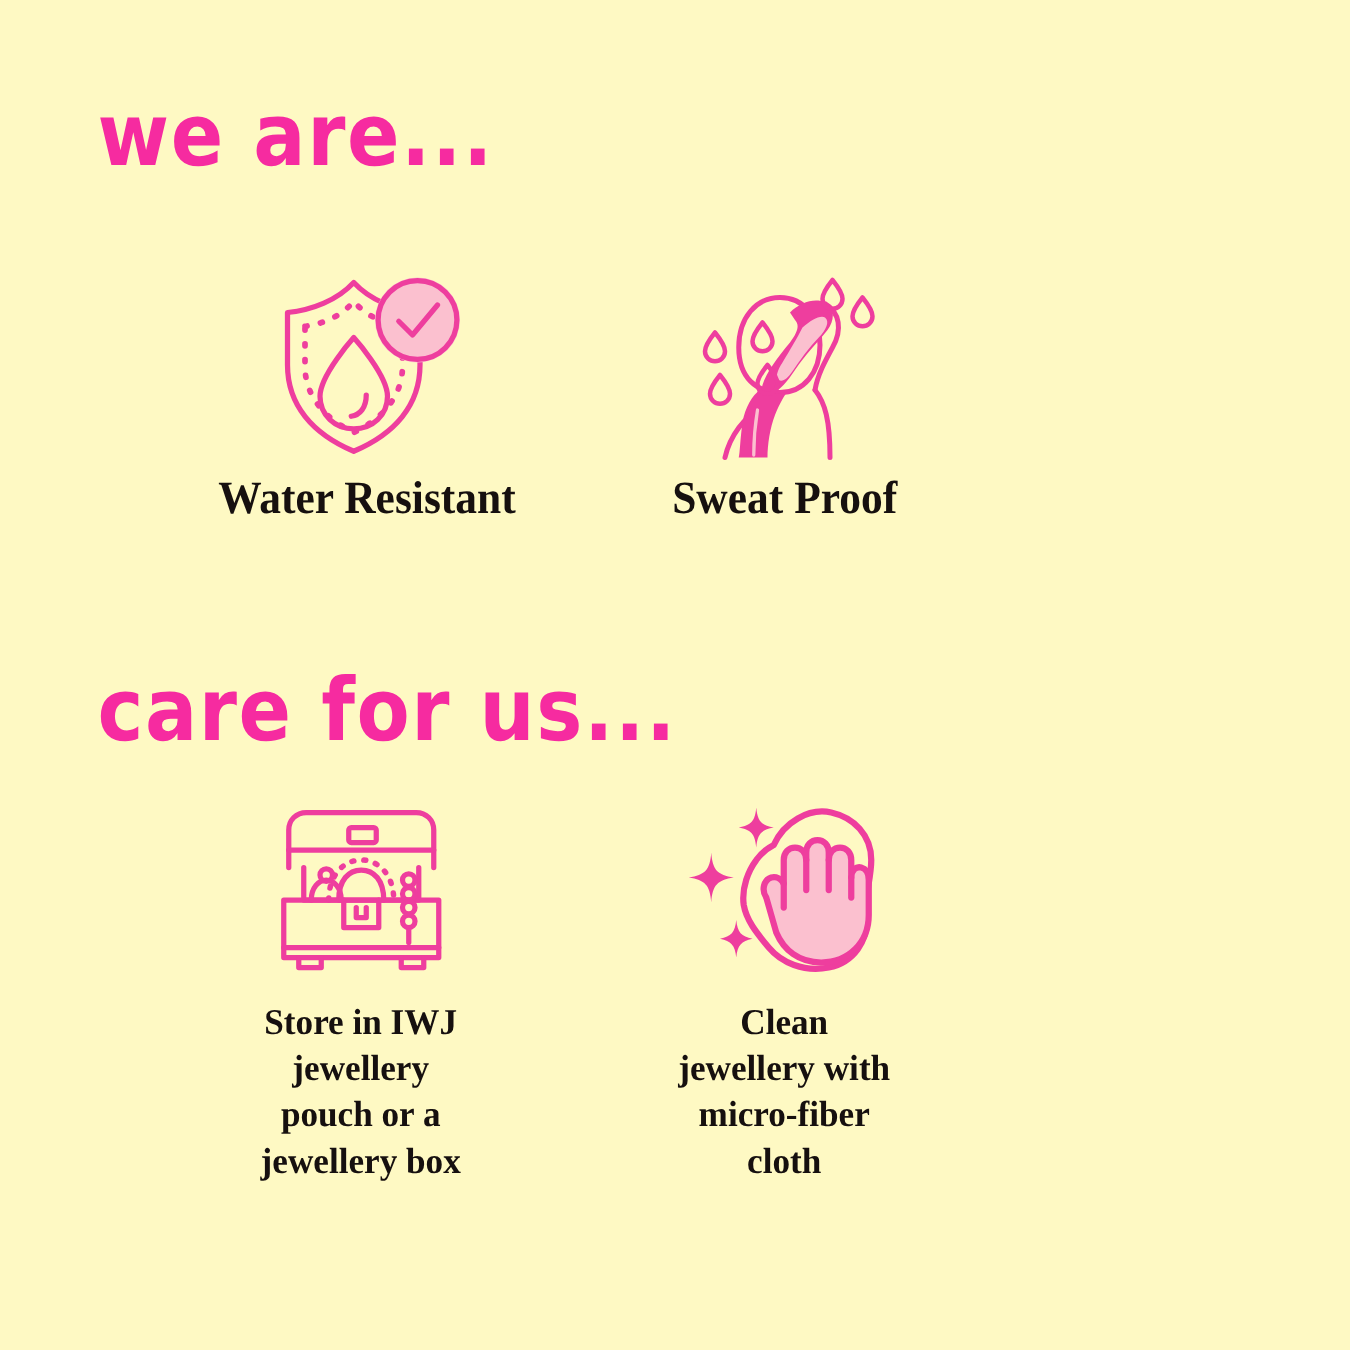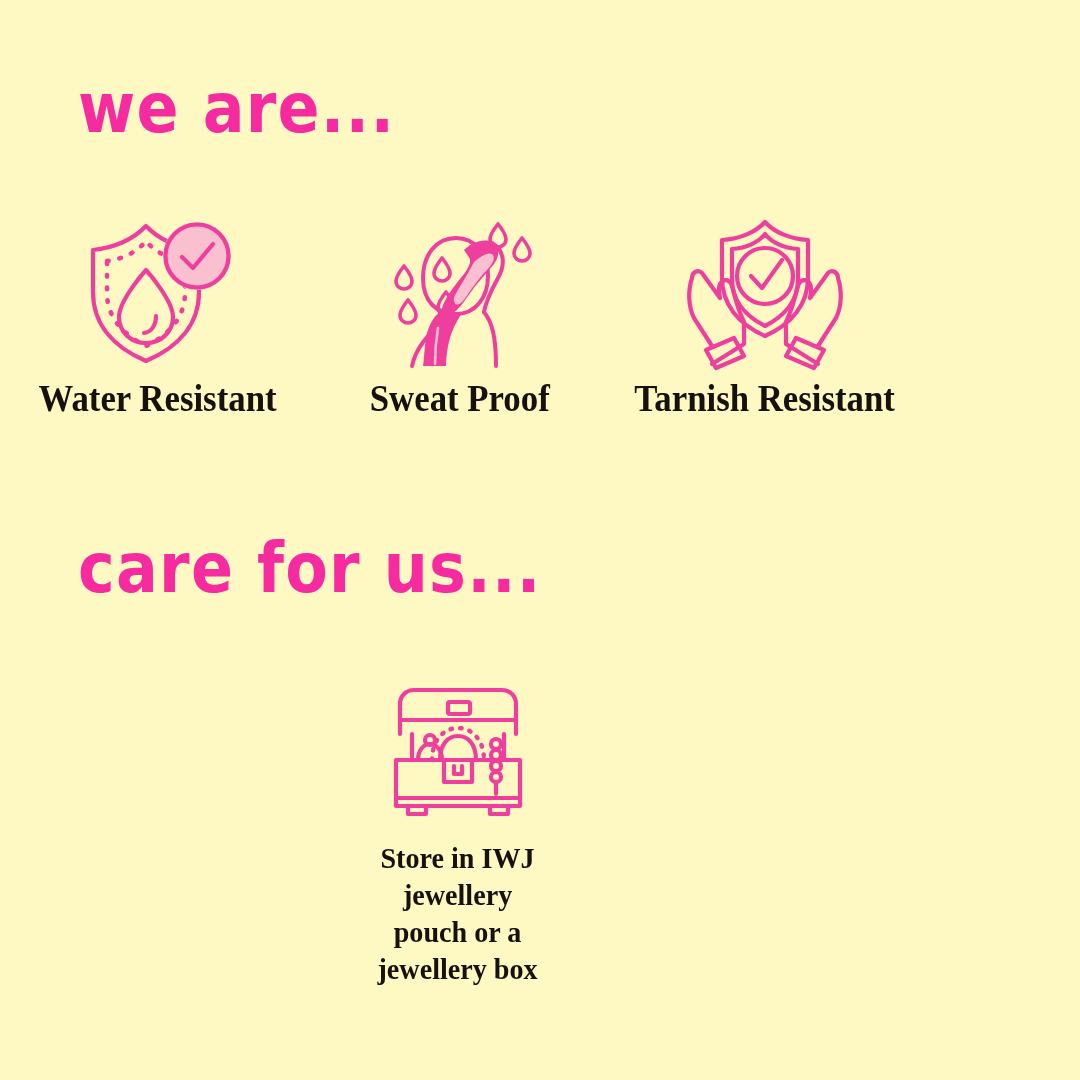--- a/index.html
+++ b/index.html
@@ -44,21 +44,21 @@
   .section {
     position: absolute;
     left: 0;
     width: 916px;
     display: flex;
     flex-direction: row;
     align-items: flex-start;
     justify-content: center;
   }
   .section-features { top: 214px; }
-  .section-care     { top: 672px; }
+  .section-care     { top: 632px; }
 
   .cell {
     display: flex;
     flex-direction: column;
     align-items: center;
     box-sizing: border-box;
   }
 
   
   .section-features .cell { width: 334px; padding: 0 6px; }
@@ -190,55 +190,20 @@
             <path d="M118 8 C118 8 126 18 126 23 C126 28 122 31 118 31
                      C114 31 110 28 110 23 C110 18 118 8 118 8 Z"></path>
             <path d="M142 22 C142 22 150 32 150 37 C150 42 146 45 142 45
                      C138 45 134 42 134 37 C134 32 142 22 142 22 Z"></path>
           </g>
         </svg>
       </div>
       <div class="feature-label">Sweat Proof</div>
     </div>
 
-    <div class="cell cell-3">
-      <div class="icon-box">
-        <svg width="166" height="150" viewBox="0 0 166 150">
-          <g fill="none" stroke="#ee3e9e" stroke-width="4.2" stroke-linecap="round" stroke-linejoin="round">
-
-            <path d="M40 24 C58 23 74 16 83 6 C92 16 108 23 126 24
-                     L126 62 C126 88 110 108 83 120
-                     C56 108 40 88 40 62 Z"></path>
-
-            <path d="M50 33 C65 32 77 26 83 18 C89 26 101 32 116 33
-                     L116 63 C116 84 103 100 83 110
-                     C63 100 50 84 50 63 Z"></path>
-
-            <circle cx="83" cy="60" r="28"></circle>
-            <path d="M69 60 L80 72 L100 44"></path>
-
-            <path d="M10 62 C10 56 16 53 20 57 L38 82
-                     C38 82 36 72 38 68 C41 62 48 63 50 70
-                     C53 82 57 96 62 106 L62 128 L30 148"></path>
-            <path d="M30 148 L12 124 C6 116 8 106 8 96 Z" stroke="none" fill="none"></path>
-            <path d="M10 62 C6 74 6 90 12 102 L30 130"></path>
-
-            <path d="M24 134 L52 122 L62 140 L34 152 Z"></path>
-
-            <path d="M156 62 C156 56 150 53 146 57 L128 82
-                     C128 82 130 72 128 68 C125 62 118 63 116 70
-                     C113 82 109 96 104 106 L104 128 L136 148"></path>
-            <path d="M156 62 C160 74 160 90 154 102 L136 130"></path>
-
-            <path d="M142 134 L114 122 L104 140 L132 152 Z"></path>
-          </g>
-        </svg>
-      </div>
-      <div class="feature-label">Tarnish Resistant</div>
-    </div>
 
   </div>
 
   <div class="heading heading-2">care for us...</div>
 
   <div class="section section-care">
 
     <div class="cell cell-1">
       <div class="icon-box">
         <svg width="152" height="138" viewBox="0 0 152 138">
@@ -275,16 +240,67 @@
           </g>
         </svg>
       </div>
       <div class="care-label">Store in IWJ
 jewellery
 pouch or a
 jewellery box</div>
     </div>
 
 
+    <div class="cell cell-3">
+      <div class="icon-box">
+        <svg width="160" height="140" viewBox="0 0 160 140">
+
+          <g fill="none" stroke="#ee3e9e" stroke-width="5" stroke-linecap="round" stroke-linejoin="round">
+            <path d="M72 36 C80 18 100 6 118 10
+                     C136 14 150 28 150 48
+                     C150 64 144 78 146 94
+                     C148 112 136 130 116 134
+                     C96 138 78 130 68 118
+                     C58 106 50 96 48 84
+                     C46 70 52 56 58 48
+                     C63 41 68 38 72 36 Z"></path>
+          </g>
+
+          <path d="M66 78 C62 72 64 64 70 62 C74 61 78 63 80 67
+                   L80 48 C80 42 84 38 89 38 C94 38 98 42 98 48
+                   L98 42 C98 36 102 32 107 32 C112 32 116 36 116 42
+                   L116 48 C116 42 120 38 125 38 C130 38 134 42 134 48
+                   L134 62 C134 56 138 53 142 54 C146 55 148 59 148 64
+                   L148 92 C148 114 132 130 110 130
+                   C92 130 80 120 74 106 Z" fill="#fbc0cf"></path>
+          <g fill="none" stroke="#ee3e9e" stroke-width="5" stroke-linecap="round" stroke-linejoin="round">
+            <path d="M66 78 C62 72 64 64 70 62 C74 61 78 63 80 67
+                     L80 48 C80 42 84 38 89 38 C94 38 98 42 98 48
+                     L98 42 C98 36 102 32 107 32 C112 32 116 36 116 42
+                     L116 48 C116 42 120 38 125 38 C130 38 134 42 134 48
+                     L134 62 C134 56 138 53 142 54 C146 55 148 59 148 64
+                     L148 92 C148 114 132 130 110 130
+                     C92 130 80 120 74 106 Z"></path>
+            <path d="M80 67 L80 86"></path>
+            <path d="M98 48 L98 72"></path>
+            <path d="M116 48 L116 72"></path>
+            <path d="M134 62 L134 78"></path>
+          </g>
+
+          <g fill="#ee3e9e" stroke="none">
+            <path d="M22 42 C23 56 27 60 40 62 C27 64 23 68 22 82
+                     C21 68 17 64 4 62 C17 60 21 56 22 42 Z"></path>
+            <path d="M58 6 C59 17 62 20 72 22 C62 24 59 27 58 38
+                     C57 27 54 24 44 22 C54 20 57 17 58 6 Z"></path>
+            <path d="M42 96 C43 106 46 109 55 111 C46 113 43 116 42 126
+                     C41 116 38 113 29 111 C38 109 41 106 42 96 Z"></path>
+          </g>
+        </svg>
+      </div>
+      <div class="care-label">Clean
+jewellery with
+micro-fiber
+cloth</div>
+    </div>
 
   </div>
 
 </div>
 
 </body></html>

